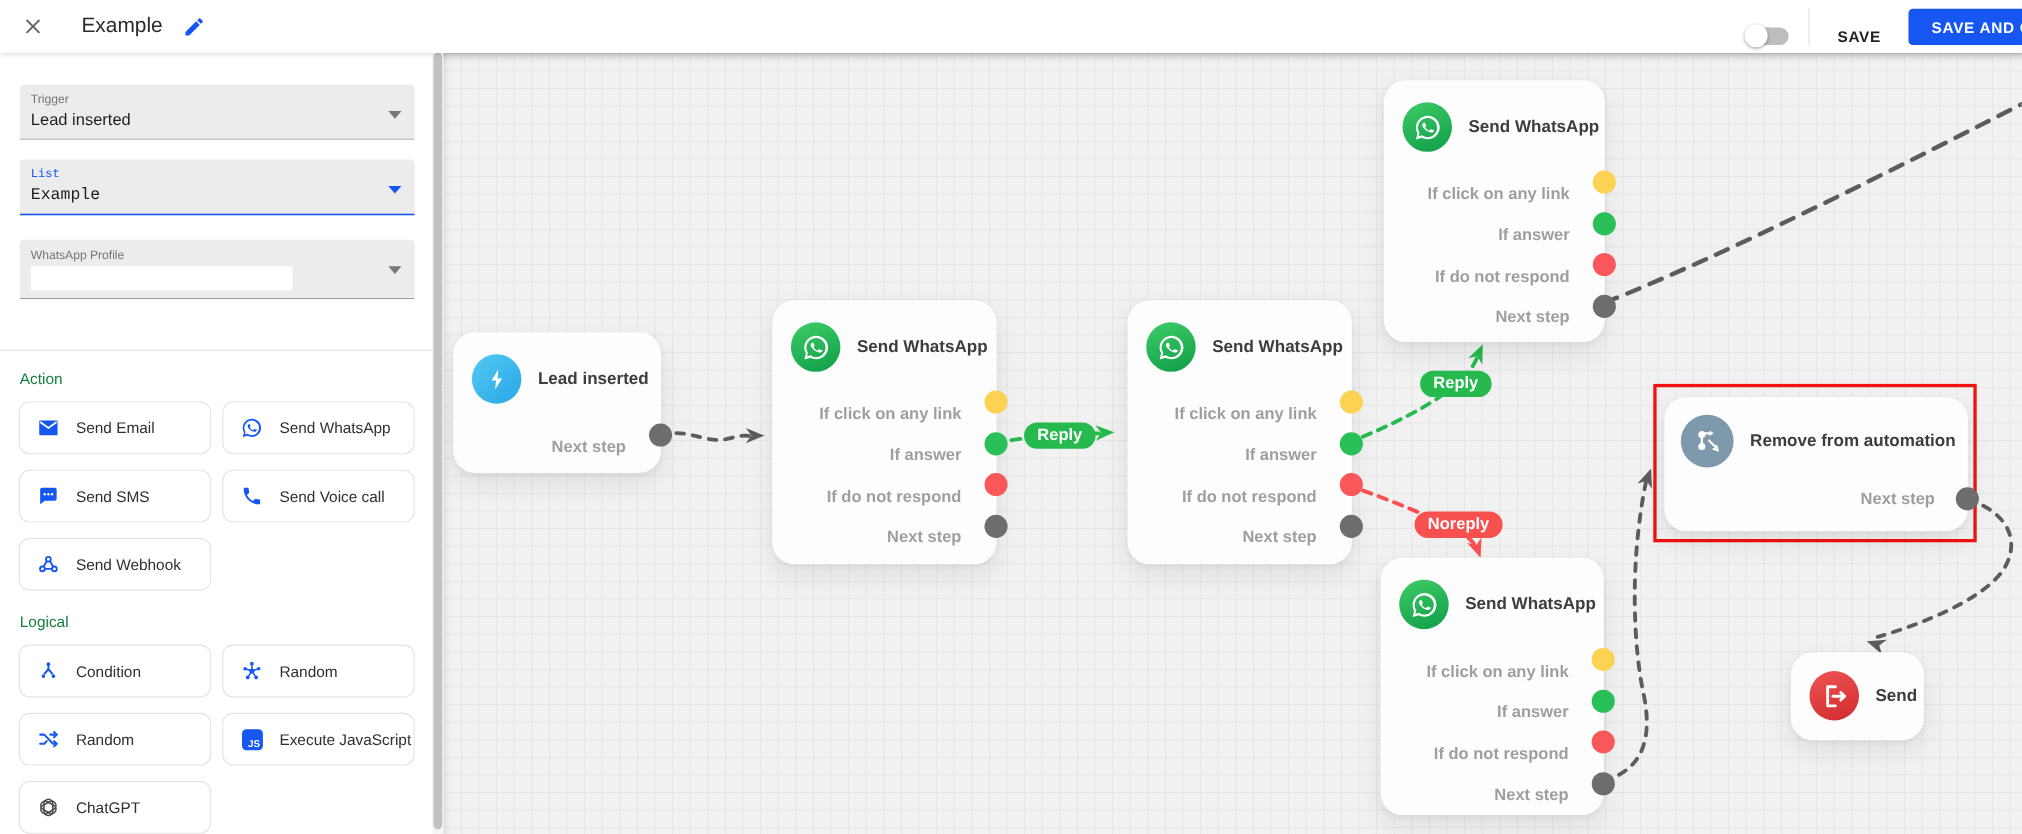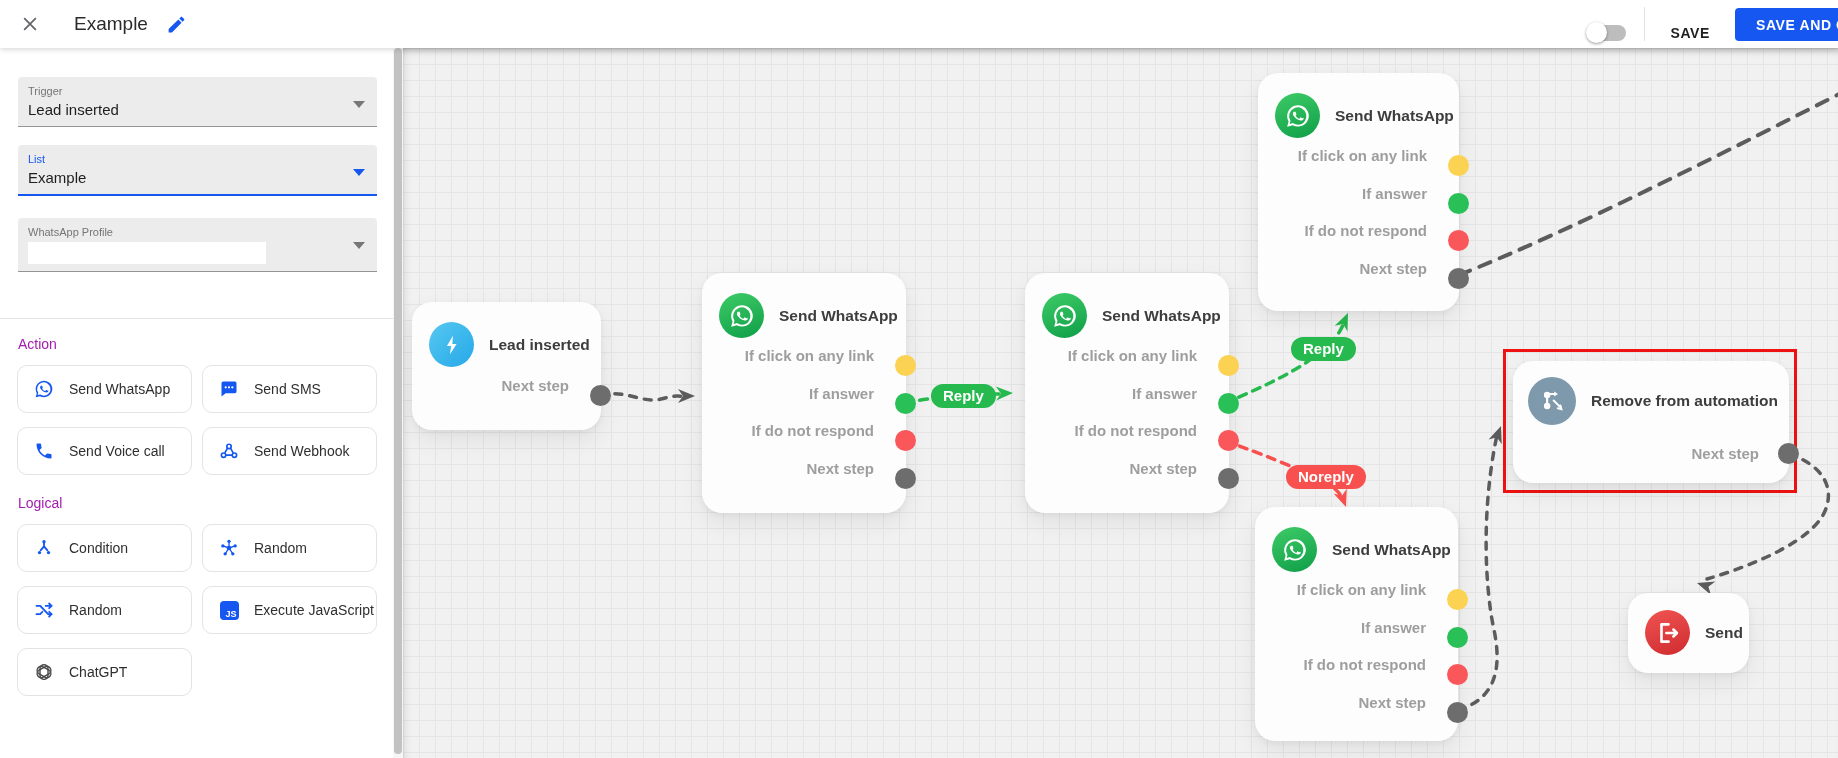--- a/index.html
+++ b/index.html
@@ -17,48 +17,48 @@
   .save-btn { font-size:14px; font-weight:600; letter-spacing:.6px; color:#1f1f1f; cursor:pointer; }
   .primary-btn { position:absolute; left:1735px; top:8px; height:33px; width:180px; background:#1557f0; color:#fff; border:none; border-radius:4px; font-size:14px; font-weight:700; letter-spacing:.6px; text-align:left; padding-left:21px; font-family:"Liberation Sans",sans-serif; white-space:nowrap; cursor:pointer; }
 
   
   .sidebar { position:absolute; left:0; top:48px; width:403px; height:710px; background:#fff; z-index:20; }
   .sidebar-scroll { position:absolute; right:0; top:0; width:10px; height:710px; background:#f6f6f6; }
   .sidebar-thumb { position:absolute; left:1px; top:0; width:8px; height:706px; background:#c2c2c2; border-radius:4px; }
   .field { margin:0 26px 0 18px; background:#ececec; border-radius:4px 4px 0 0; border-bottom:1px solid #949494; padding:8px 10px 7px 10px; position:relative; cursor:pointer; }
   .field-label { font-size:11px; color:#757575; }
   .field-value { font-size:15px; color:#1e1e1e; margin-top:4px; min-height:18px; }
-  .field.focused { border-bottom:2px solid #1557f0; }
+  .field.focused { border-bottom:2px solid #1557f0;font-family:Liberation Mono, monospace; }
   .field.focused .field-label { color:#1557f0; }
   .chev { position:absolute; right:12px; top:24px; width:0; height:0; border-left:6px solid transparent; border-right:6px solid transparent; border-top:7px solid #777; }
   .chev.blue { border-top-color:#1557f0; }
   .inner-input { width:238px; height:22px; background:#fff; margin-top:4px; }
   .sb-divider { height:1px; background:#e2e2e2; margin-top:46px; }
-  .section-label { font-size:14px; color:#a21caf; margin:17px 0 13px 18px; }
+  .section-label { font-size:14px; color:#15803d; margin:17px 0 13px 18px; }
   .btn-grid { display:grid; grid-template-columns:175px 175px; gap:14px 10px; margin-left:17px; }
   .tool-btn { height:48px; background:#fff; border:1px solid #e3e3e3; border-radius:10px; display:flex; align-items:center; padding-left:16px; gap:15px; cursor:pointer; font-size:14px; color:#2f2f2f; }
   .tool-icon { width:20px; height:20px; display:flex; align-items:center; justify-content:center; color:#1557f0; flex:none; }
   .js-badge { width:19px; height:19px; background:#1557f0; border-radius:4px; color:#fff; font-size:9px; font-weight:700; display:flex; align-items:flex-end; justify-content:flex-end; padding:0 2px 1px 0; }
 
   
   .canvas { position:absolute; left:403px; top:48px; width:1435px; height:710px; background-color:#f1f1f1;
     background-image:linear-gradient(#e5e5e5 1px, transparent 1px), linear-gradient(90deg,#e5e5e5 1px, transparent 1px);
     background-size:16px 16px; box-shadow:inset 0 9px 8px -7px rgba(0,0,0,.22), inset 9px 0 8px -8px rgba(0,0,0,.12); }
   .edges { position:absolute; left:0; top:0; width:1435px; height:710px; z-index:1; }
 
   .node { position:absolute; background:#fdfdfd; border-radius:20px; box-shadow:0 10px 24px rgba(0,0,0,.07), 0 2px 6px rgba(0,0,0,.05); z-index:2; cursor:grab; }
   .node-head { display:flex; align-items:center; gap:15px; padding:20px 18px 0 17px; }
   .icon-circle { width:45px; height:45px; border-radius:50%; display:flex; align-items:center; justify-content:center; flex:none; }
   .ic-blue { background:linear-gradient(135deg,#55c8f1,#27a8e8); }
   .ic-green { background:linear-gradient(160deg,#3ecb67,#0e9e47); }
   .ic-slate { background:#7d99ab; }
   .ic-red { background:linear-gradient(160deg,#f05451,#cf2b30); }
   .node-title { font-size:15.5px; font-weight:600; color:#3d3d3d; white-space:nowrap; }
   .ports { position:absolute; left:0; right:0; top:74px; }
-  .port-row { position:relative; height:37.5px; display:flex; align-items:flex-start; justify-content:flex-end; padding-right:32px; }
+  .port-row { position:relative; height:37.5px; display:flex; align-items:flex-end; justify-content:flex-end; padding-right:32px; }
   .port-label { font-size:15px; font-weight:600; color:#9e9e9e; }
   .dot { position:absolute; right:-10px; top:50%; margin-top:-10.5px; width:21px; height:21px; border-radius:50%; cursor:crosshair; }
   .dot-yellow { background:#fbd251; } .dot-green { background:#2ac058; } .dot-red { background:#fa575b; } .dot-dark { background:#6d6d6d; }
 
   .sel-rect { position:absolute; left:1100px; top:301px; width:294px; height:144px; border:3px solid #ee1212; z-index:2; pointer-events:none; }
   .edge-pill { position:absolute; z-index:3; color:#fff; font-size:15px; font-weight:700; padding:3px 12px 4px; border-radius:13px; }
   .pill-green { background:#26b94e;border-radius:12px; } .pill-red { background:#f8504e; }
 
   
   .node-remove { width:276px; height:122px; }
@@ -199,20 +199,28 @@
     <div class="chev"></div>
   </div>
 
   <div class="sb-divider"></div>
 
   <div class="section-label">Action</div>
   <div class="btn-grid">
     <div class="tool-btn">
       <span class="tool-icon">
           <svg width="20" height="20" viewBox="0 0 24 24" fill="currentColor">
+            <use href="#sym-mail"></use>
+          </svg>
+        </span>
+      <span>Send Email</span>
+    </div>
+    <div class="tool-btn">
+      <span class="tool-icon">
+          <svg width="20" height="20" viewBox="0 0 24 24" fill="currentColor">
             <use href="#sym-wa"></use>
           </svg>
         </span>
       <span>Send WhatsApp</span>
     </div>
     <div class="tool-btn">
       <span class="tool-icon">
           <svg width="20" height="20" viewBox="0 0 24 24" fill="currentColor">
             <use href="#sym-sms"></use>
           </svg>

